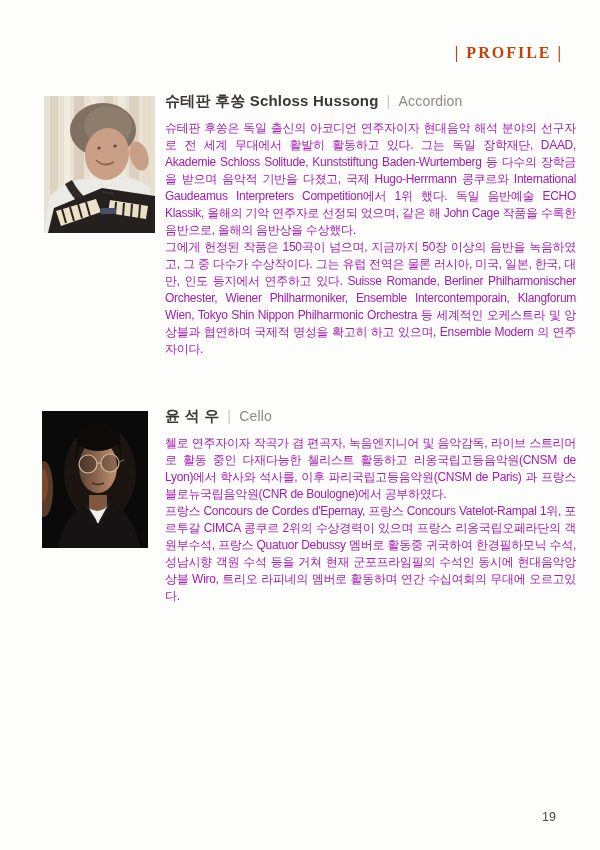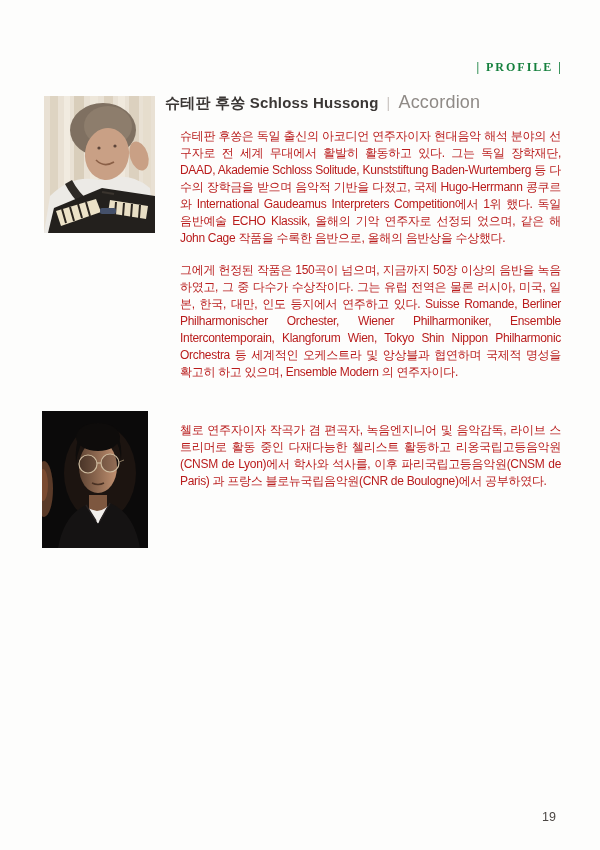--- a/index.html
+++ b/index.html
@@ -6,26 +6,26 @@
   body{
     width:600px;height:850px;
     background:#fdfdfc;
     font-family:"Liberation Sans", sans-serif;
     color:#4a4542;
     position:relative;
     overflow:hidden;
   }
   .page{position:absolute;inset:0;}
   .page-header{
-    position:absolute;top:60px;right:37px;
+    position:absolute;top:44px;right:37px;
     font-family:"Liberation Serif", serif;
     font-weight:bold;
-    font-size:12px;
+    font-size:16px;
     letter-spacing:2px;
-    color:#15803d;
+    color:#c2410c;
   }
   .profile-photo{
     position:absolute;
     overflow:hidden;
     background:#e9e1d4;
   }
   .photo-1{left:44px;top:96px;width:111px;height:137px;}
   .photo-2{left:42px;top:411px;width:106px;height:137px;background:#0b0a0a;}
   .profile-photo svg{display:block;width:100%;height:100%;}
   .profile-content{
@@ -42,29 +42,29 @@
   }
   .title-sep{
     font-weight:normal;
     color:#c9c4bf;
     margin:0 8px;
     font-size:14px;
   }
   .instrument{
     font-weight:normal;
     color:#8f8a86;
-    font-size:18px;
+    font-size:14px;
   }
   .bio{
-    margin:15px;
+    margin:0;
     font-size:12px;
     line-height:17px;
     letter-spacing:-0.3px;
     text-align:justify;
-    color:#b91c1c;
+    color:#a21caf;
     word-break:break-word;
   }
   .page-number{
     position:absolute;right:44px;bottom:26px;
     font-size:12.5px;
     color:#4b4643;
     text-align:center;
   }
 </style>
 </head>
@@ -155,18 +155,22 @@
       <path d="M50,72 Q56,75 62,72" stroke="#4a3224" stroke-width="1.4" fill="none"></path>
 
       <path d="M44,96 L56,113 L67,94 Q61,100 55,100 Q49,99 44,96 Z" fill="#f2efec"></path>
 
       <path d="M16,137 Q22,104 44,94 L56,113 L68,92 Q92,102 98,137 Z" fill="#151313"></path>
       <path d="M44,94 L54,110 M68,92 L58,110" stroke="#262121" stroke-width="1.5"></path>
     </svg>
   </div>
 
   <section class="profile-content content-2">
+    <h2 class="profile-title">
+      <span>윤 석 우</span><span class="title-sep">|</span><span class="instrument">Cello</span>
+    </h2>
     <p class="bio">첼로 연주자이자 작곡가 겸 편곡자, 녹음엔지니어 및 음악감독, 라이브 스트리머로 활동 중인 다재다능한 첼리스트 활동하고 리옹국립고등음악원(CNSM de Lyon)에서 학사와 석사를, 이후 파리국립고등음악원(CNSM de Paris) 과 프랑스 블로뉴국립음악원(CNR de Boulogne)에서 공부하였다.</p>
+    <p class="bio">프랑스 Concours de Cordes d'Epernay, 프랑스 Concours Vatelot-Rampal 1위, 포르투갈 CIMCA 콩쿠르 2위의 수상경력이 있으며  프랑스 리옹국립오페라단의 객원부수석, 프랑스 Quatuor Debussy 멤버로 활동중 귀국하여 한경필하모닉 수석, 성남시향 객원 수석 등을 거쳐 현재 군포프라임필의 수석인 동시에 현대음악앙상블 Wiro, 트리오 라피네의 멤버로 활동하며 연간 수십여회의 무대에 오르고있다.</p>
   </section>
 
   <div class="page-number">19</div>
 
 </div>
 
 </body></html>

